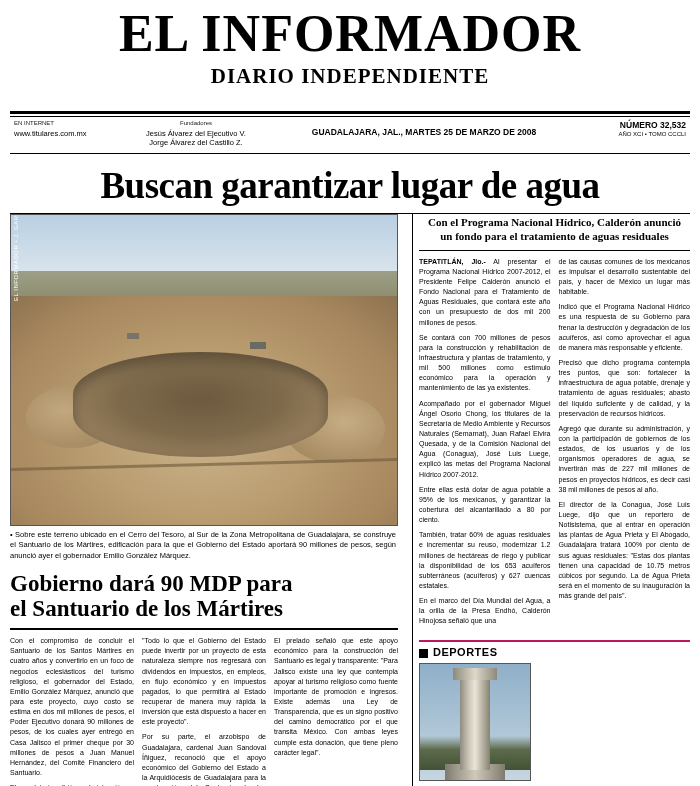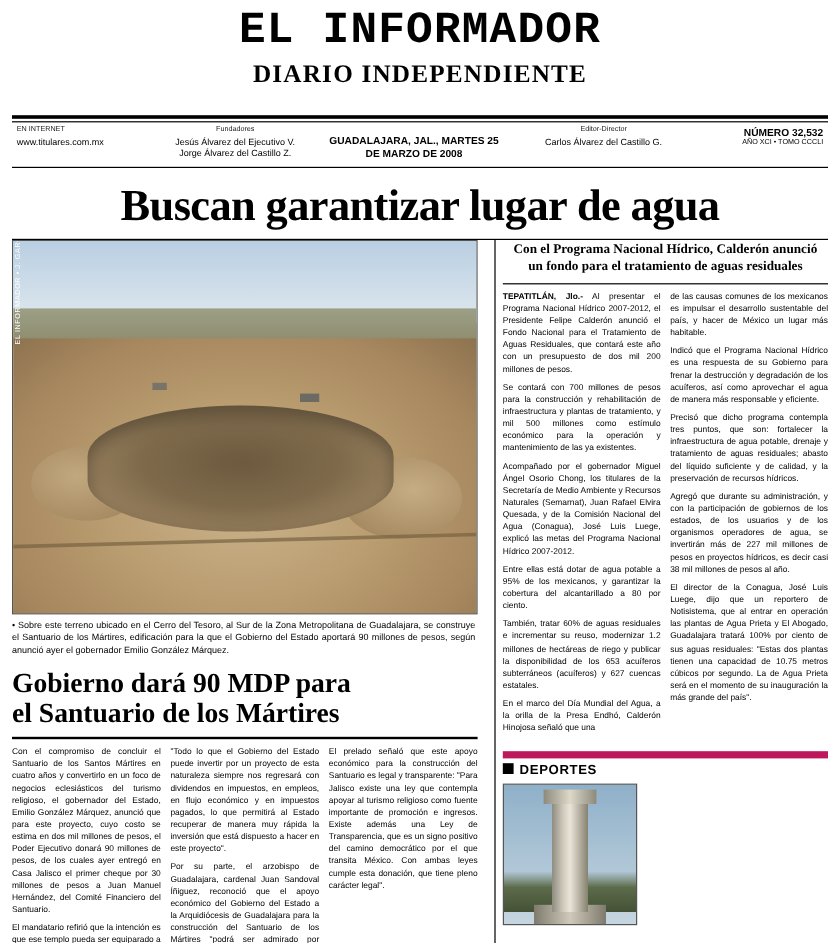--- a/index.html
+++ b/index.html
@@ -20,23 +20,23 @@
     height: 786px;
     box-sizing: border-box;
     padding: 0 10px;
   }
   
   .masthead {
     text-align: center;
     padding-top: 8px;
   }
   .masthead-title {
-    font-family: Liberation Mono, monospace;
-    font-weight: bold;
-    font-size: 37px;
+    font-family: Liberation Serif, serif;
+    font-weight: bold;
+    font-size: 52px;
     letter-spacing: 1px;
     line-height: 1.0;
     margin: 0;
   }
   .masthead-sub {
     font-family: "Liberation Serif", serif;
     font-weight: bold;
     font-size: 21px;
     letter-spacing: 1px;
     margin: 4px 0 22px 0;
@@ -227,23 +227,23 @@
     text-align: justify;
   }
   .cols2 > div { flex: 1; }
   .cols2 p { margin: 0 0 5px 0; }
   .dateline {
     font-weight: bold;
   }
   
   .deportes-bar {
     display: flex;
-    align-items: flex-start;
+    align-items: flex-end;
     gap: 5px;
-    border-top: 6px solid #be185d;
+    border-top: 2px solid #be185d;
     margin-top: 8px;
     padding-top: 4px;
   }
   .deportes-label {
     font-family: "Liberation Sans", sans-serif;
     font-weight: bold;
     font-size: 11px;
     letter-spacing: .5px;
   }
   .sq {
@@ -315,24 +315,20 @@
       <span class="ib-label">EN INTERNET</span>
       <span>www.titulares.com.mx</span>
     </div>
     <div class="infobar-col ib-founders">
       <span class="ib-label">Fundadores</span>
       <div>Jesús Álvarez del Ejecutivo V.</div>
       <div>Jorge Álvarez del Castillo Z.</div>
     </div>
     <div class="infobar-col ib-place">
       <div class="ib-place-text">GUADALAJARA, JAL., MARTES 25 DE MARZO DE 2008</div>
-    </div>
-    <div class="infobar-col ib-editor">
-      <span class="ib-label">Editor-Director</span>
-      <div>Carlos Álvarez del Castillo G.</div>
     </div>
     <div class="infobar-col ib-number">
       <div class="ib-number-main">NÚMERO 32,532</div>
       <div class="ib-number-sub">AÑO XCI • TOMO CCCLI</div>
     </div>
   </div>
   <div class="rule-thin"></div>
 
   <div class="headline">Buscan garantizar lugar de agua</div>
   <div class="rule-thin"></div>

